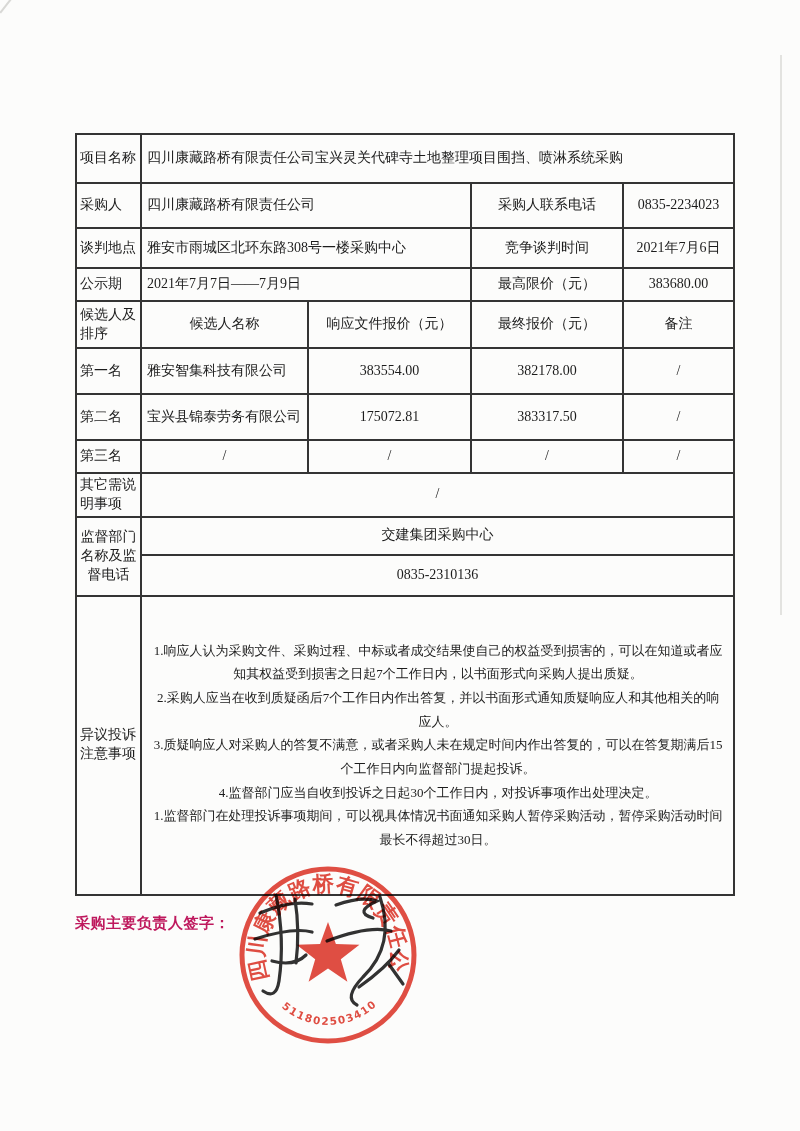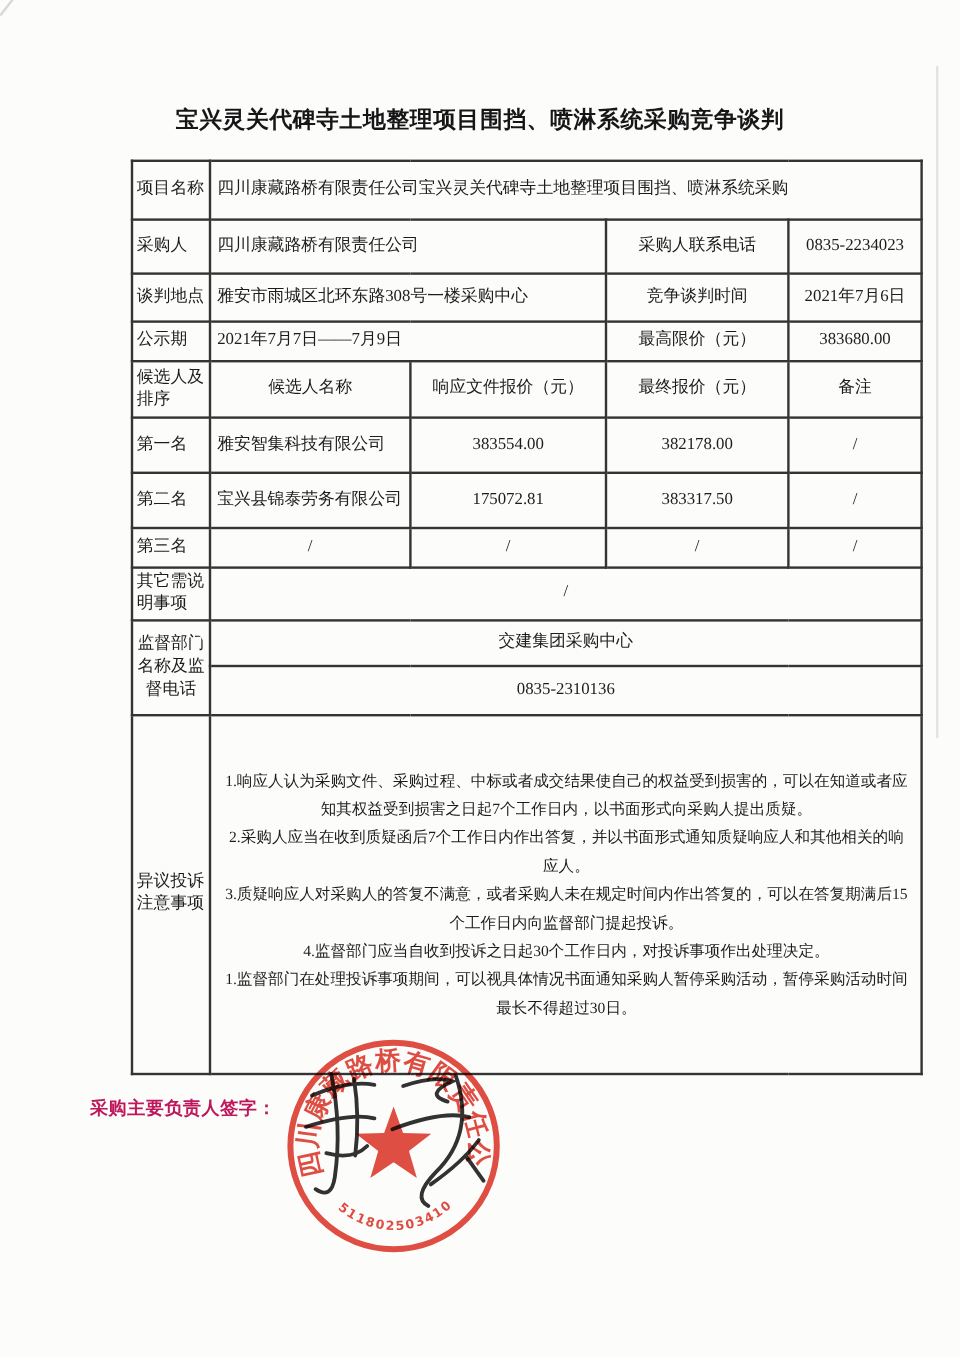--- a/index.html
+++ b/index.html
@@ -13,21 +13,21 @@
     margin:0 auto;
   }
   .doc-title{
     position:absolute;left:0;right:0;top:87px;
     text-align:center;font-size:19px;font-weight:bold;
     letter-spacing:.5px;color:#161616;
   }
   .main-table{
     position:absolute;left:75px;top:133px;width:658px;
     border-collapse:collapse;table-layout:fixed;
-    font-size:14px;color:#1c1c1c;margin-left:34px;
+    font-size:14px;color:#1c1c1c;
   }
   .main-table td{
     border:2px solid #343434;
     padding:2px 4px;
     vertical-align:middle;
     overflow:hidden;
     line-height:1.35;
   }
   td.lab{padding-left:3px;padding-right:2px;text-align:left;}
   td.lab-c{text-align:center;padding:2px 1px;border-radius:31px;}
@@ -61,21 +61,20 @@
   }
 </style>
 </head>
 <body>
 
 <div class="page">
 
   <div class="artifact-corner"></div>
   <div class="artifact-edge"></div>
 
-  <div class="doc-title">宝兴灵关代碑寺土地整理项目围挡、喷淋系统采购竞争谈判</div>
 
   <table class="main-table">
     <colgroup>
       <col style="width:65px">
         <col style="width:167px">
         <col style="width:163px">
         <col style="width:152px">
         <col style="width:111px">
     </colgroup>
 

